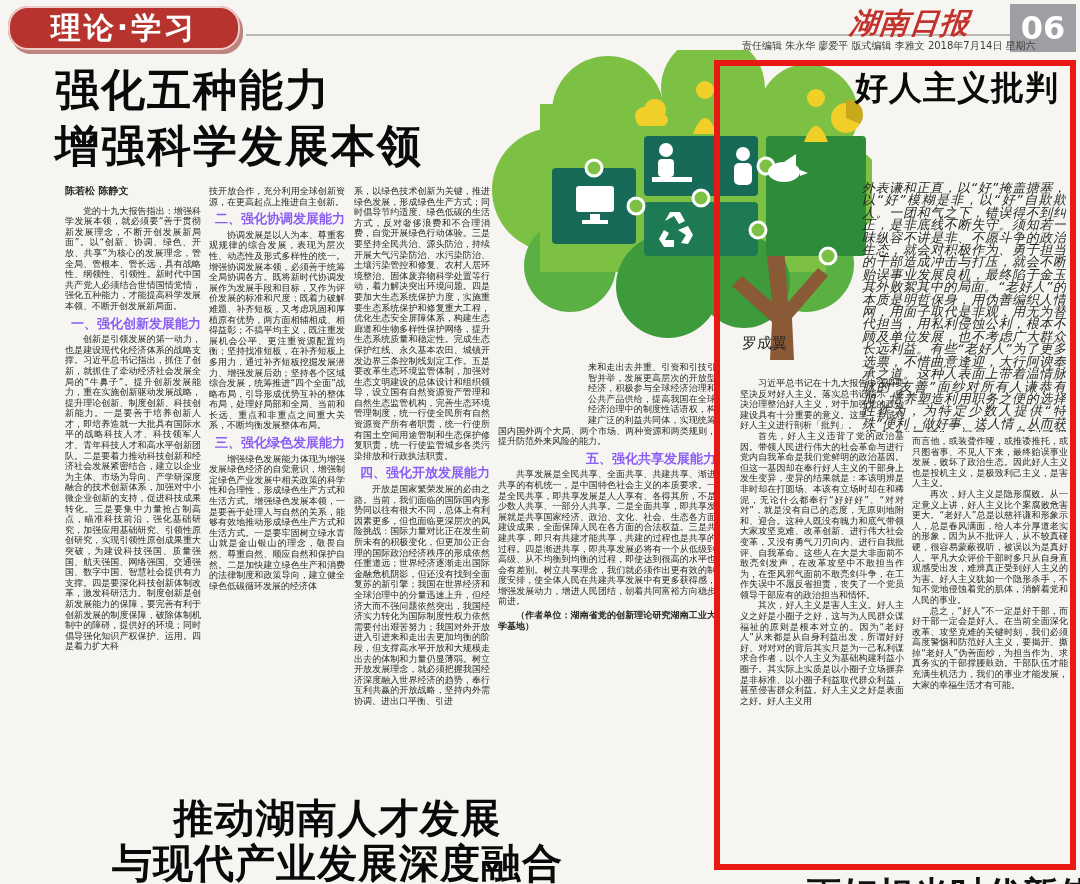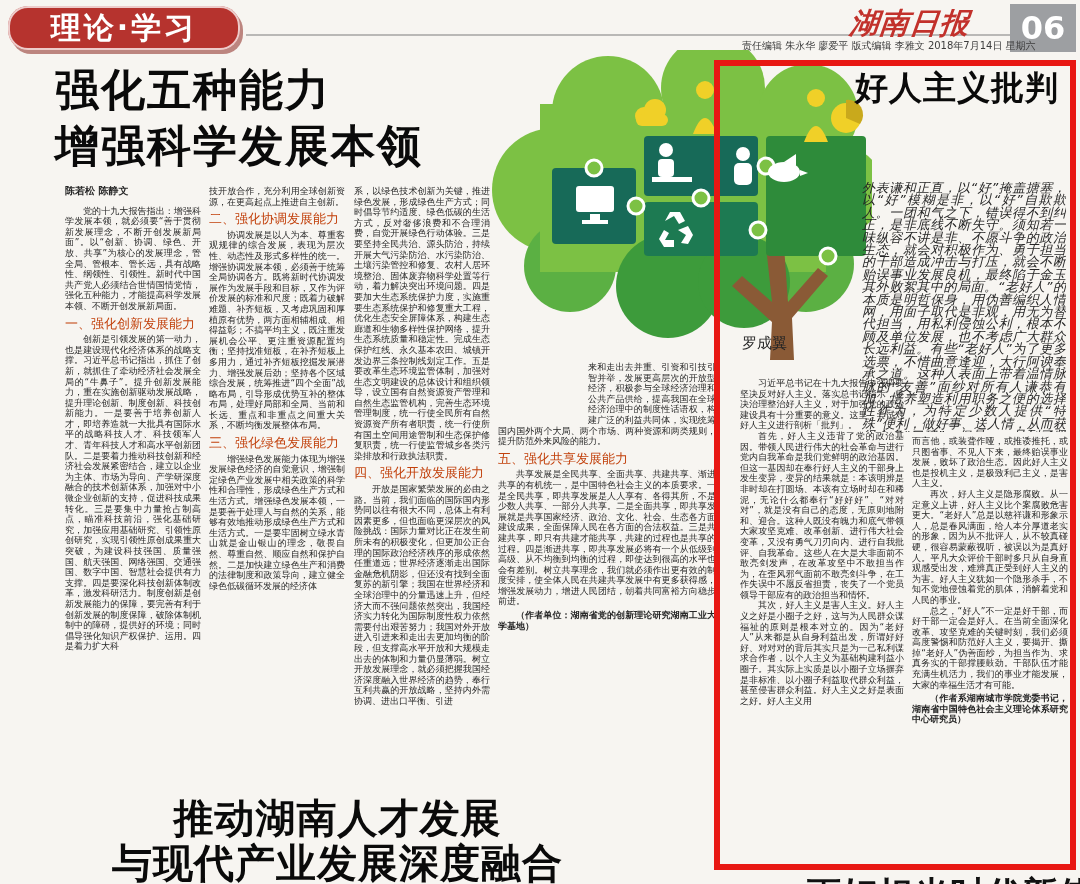--- a/index.html
+++ b/index.html
@@ -20,21 +20,21 @@
           white-space:nowrap;overflow:hidden;}
   
   .a1-title{position:absolute;left:55px;top:62px;width:570px;text-align:left;color:#0a0a0a;
           font-weight:900;font-size:44px;line-height:56px;letter-spacing:2px;}
   .col{position:absolute;top:186px;height:606px;overflow:hidden;font-size:9px;line-height:10.6px;
           text-align:justify;word-break:break-all;color:#272727;margin-left:8px;}
   .c1{left:57px;width:136px;} .c2{left:201px;width:136px;} .c3{left:346px;width:136px;}
   .c4{left:490px;width:218px;padding-top:176px;height:430px;}
   .byline{font-weight:700;font-size:10px;margin:0 0 9px 0;}
   .bp{margin:0;text-indent:2em;} .nt{margin:0;text-indent:0;}
-  .sh{margin:7px 0 5px 0;text-align:left;font-size:13px;font-weight:400;color:#c2410c;text-indent:0;}
+  .sh{margin:7px 0 5px 0;text-align:right;font-size:13px;font-weight:700;color:#8b5cf6;text-indent:0;}
   .wrapL{float:left;width:90px;height:54px;}
   .anote{margin:3px 0 0 0;text-indent:2em;font-weight:700;}
   
   .tree{position:absolute;left:488px;top:50px;width:384px;height:316px;z-index:0;}
   
   .redbox{position:absolute;left:714px;top:60px;width:350px;height:798px;border:6px solid #e81813;
           z-index:6;pointer-events:none;}
   .a2-title{position:absolute;left:842px;top:66px;width:230px;text-align:center;font-size:33px;
           font-weight:900;color:#0a0a0a;letter-spacing:1px;z-index:2;}
   .a2lead{position:absolute;left:862px;top:182px;width:204px;height:250px;overflow:hidden;
@@ -179,21 +179,20 @@
 
   <div class="a2colA">
     <p class="bp">习近平总书记在十九大报告中强调要坚决反对好人主义。落实总书记指示，坚决治理整治好人主义，对于加强党的政治建设具有十分重要的意义。这里，尝试对好人主义进行剖析「批判」。</p>
     <p class="bp">首先，好人主义违背了党的政治基因。带领人民进行伟大的社会革命与进行党内自我革命是我们党鲜明的政治基因。但这一基因却在奉行好人主义的干部身上发生变异，变异的结果就是：本该明辨是非时却在打圆场、本该有立场时却在和稀泥，无论什么都奉行“好好好”、“对对对”，就是没有自己的态度，无原则地附和、迎合。这种人既没有魄力和底气带领大家攻坚克难、改革创新、进行伟大社会变革，又没有勇气刀刃向内、进行自我批评、自我革命。这些人在大是大非面前不敢亮剑发声，在改革攻坚中不敢担当作为，在歪风邪气面前不敢亮剑斗争，在工作失误中不愿反省担责，丧失了一个党员领导干部应有的政治担当和情怀。</p>
     <p class="bp">其次，好人主义是害人主义。好人主义之好是小圈子之好，这与为人民群众谋福祉的原则是根本对立的。因为“老好人”从来都是从自身利益出发，所谓好好好、对对对的背后其实只是为一己私利谋求合作者，以个人主义为基础构建利益小圈子。其实际上实质是以小圈子立场摒弃是非标准、以小圈子利益取代群众利益，甚至侵害群众利益。好人主义之好是表面之好。好人主义用</p>
   </div>
   <div class="a2colB">
     <p class="nt">而言他，或装聋作哑，或推诿推托，或只图省事、不见人下来，最终贻误事业发展，败坏了政治生态。因此好人主义也是投机主义，是极致利己主义，是害人主义。</p>
     <p class="bp">再次，好人主义是隐形腐败。从一定意义上讲，好人主义比个案腐败危害更大。“老好人”总是以慈祥谦和形象示人，总是春风满面，给人本分厚道老实的形象，因为从不批评人，从不较真碰硬，很容易蒙蔽视听，被误以为是真好人。平凡大众评价干部时多只从自身直观感受出发，难辨真正受到好人主义的为害。好人主义犹如一个隐形杀手，不知不觉地侵蚀着党的肌体，消解着党和人民的事业。</p>
     <p class="bp">总之，“好人”不一定是好干部，而好干部一定会是好人。在当前全面深化改革、攻坚克难的关键时刻，我们必须高度警惕和防范好人主义，要揭开、撕掉“老好人”伪善面纱，为担当作为、求真务实的干部撑腰鼓劲。干部队伍才能充满生机活力，我们的事业才能发展，大家的幸福生活才有可能。</p>
-    <p class="anote">（作者系湖南城市学院党委书记，湖南省中国特色社会主义理论体系研究中心研究员）</p>
   </div>
 
   <div class="redbox"></div>
 
   <div class="a3-title">
     <div>推动湖南人才发展</div>
     <div>与现代产业发展深度融合</div>
   </div>
 
   <div class="partial">更好担当时代新使命</div>

